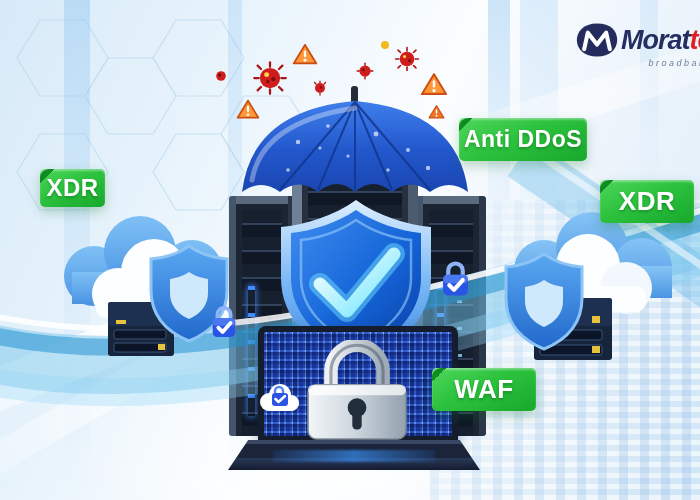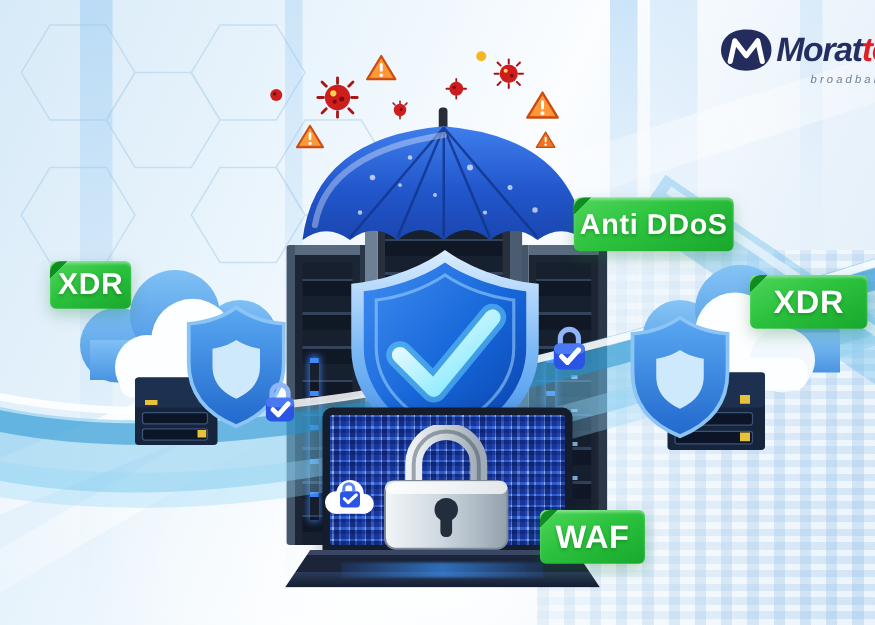--- a/index.html
+++ b/index.html
@@ -33,28 +33,27 @@
   .rain::after{ content:""; position:absolute; inset:0; background:linear-gradient(115deg,#eef6fc 0%, rgba(238,246,252,.2) 55%, rgba(238,246,252,0)); }
 
   
   .tag{
     position:absolute; display:flex; align-items:center; justify-content:center;
     color:#fff; font-weight:800; letter-spacing:.5px;
     background:linear-gradient(155deg,#4fd65b 0%, #2cc23e 45%, #18a82c 100%);
     border-radius:5px; text-shadow:0 2px 3px rgba(0,60,10,.30);
     box-shadow:0 5px 12px rgba(25,120,45,.28), inset 0 2px 2px rgba(255,255,255,.35);
     z-index:40;
-    margin-top:40px;
   }
   .tag::before{ content:""; position:absolute; top:0; left:0; width:14px; height:14px;
     background:linear-gradient(135deg,#0f8c22 50%, rgba(0,0,0,0) 50%); border-top-left-radius:9px; }
   .tag-xdr-left  { left:40px;  top:169px; width:65px;  height:38px; font-size:24px; }
   .tag-anti-ddos { left:459px; top:118px; width:128px; height:43px; font-size:23px; }
   .tag-xdr-right { left:600px; top:180px; width:94px;  height:43px; font-size:26px; }
-  .tag-waf       { left:432px; top:368px; width:84px;  height:43px; font-size:26px; }
+  .tag-waf       { left:432px; top:368px; width:104px;  height:43px; font-size:26px; }
 
   
   .logo{ position:absolute; top:20px; right:-18px; z-index:50; display:flex; flex-direction:column; align-items:flex-end; }
   .logo-row{ display:flex; align-items:center; gap:2px; }
   .logo-text{ font-size:27px; font-weight:800; font-style:italic; letter-spacing:-1px; }
   .logo-primary{ color:#242e60;margin-top:12px; }
   .logo-accent{ color:#e01e24; }
   .logo-tagline{ font-size:9px; font-style:italic; color:#6d7d95; letter-spacing:2.5px; margin-top:-2px; margin-right:4px; }
 
   

